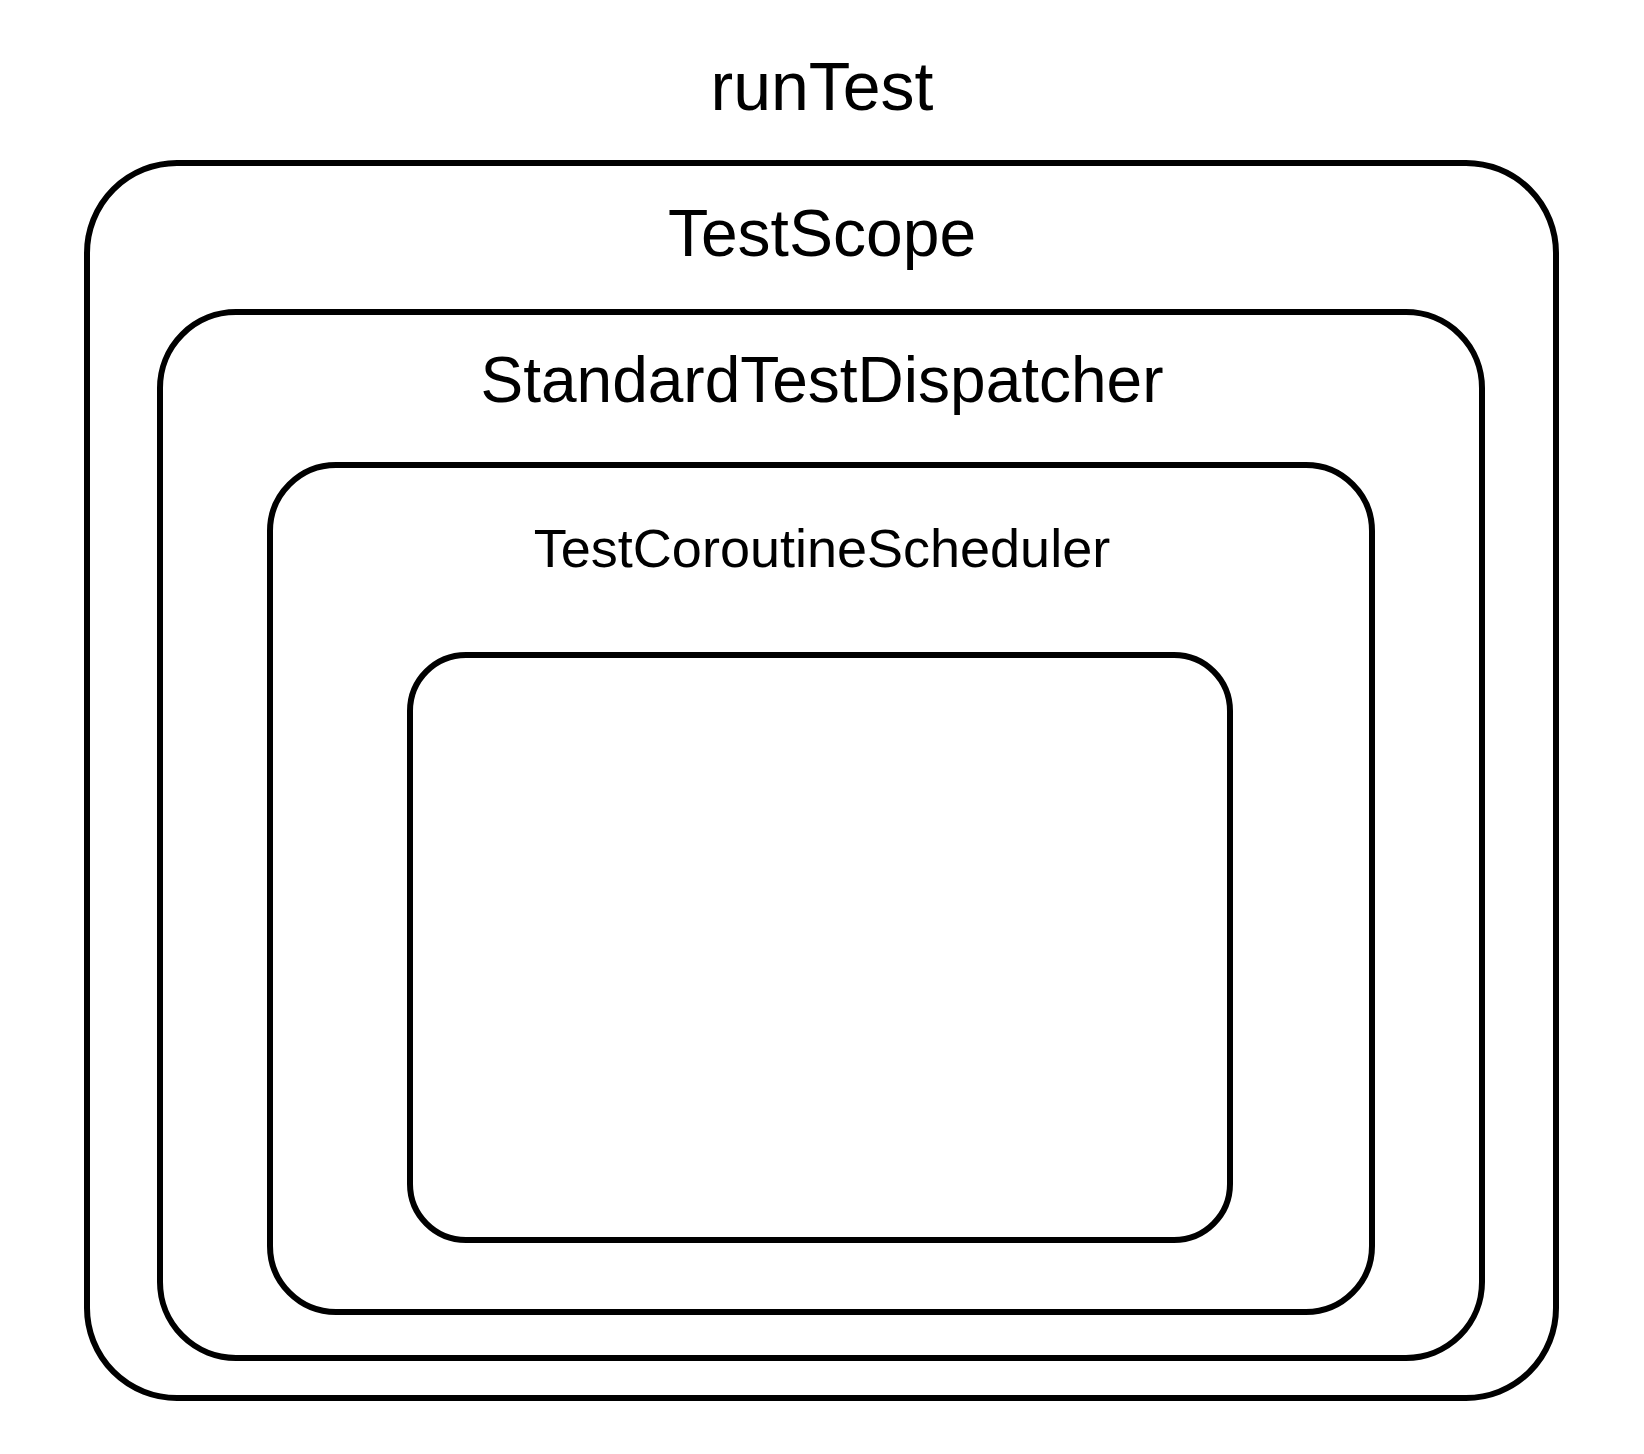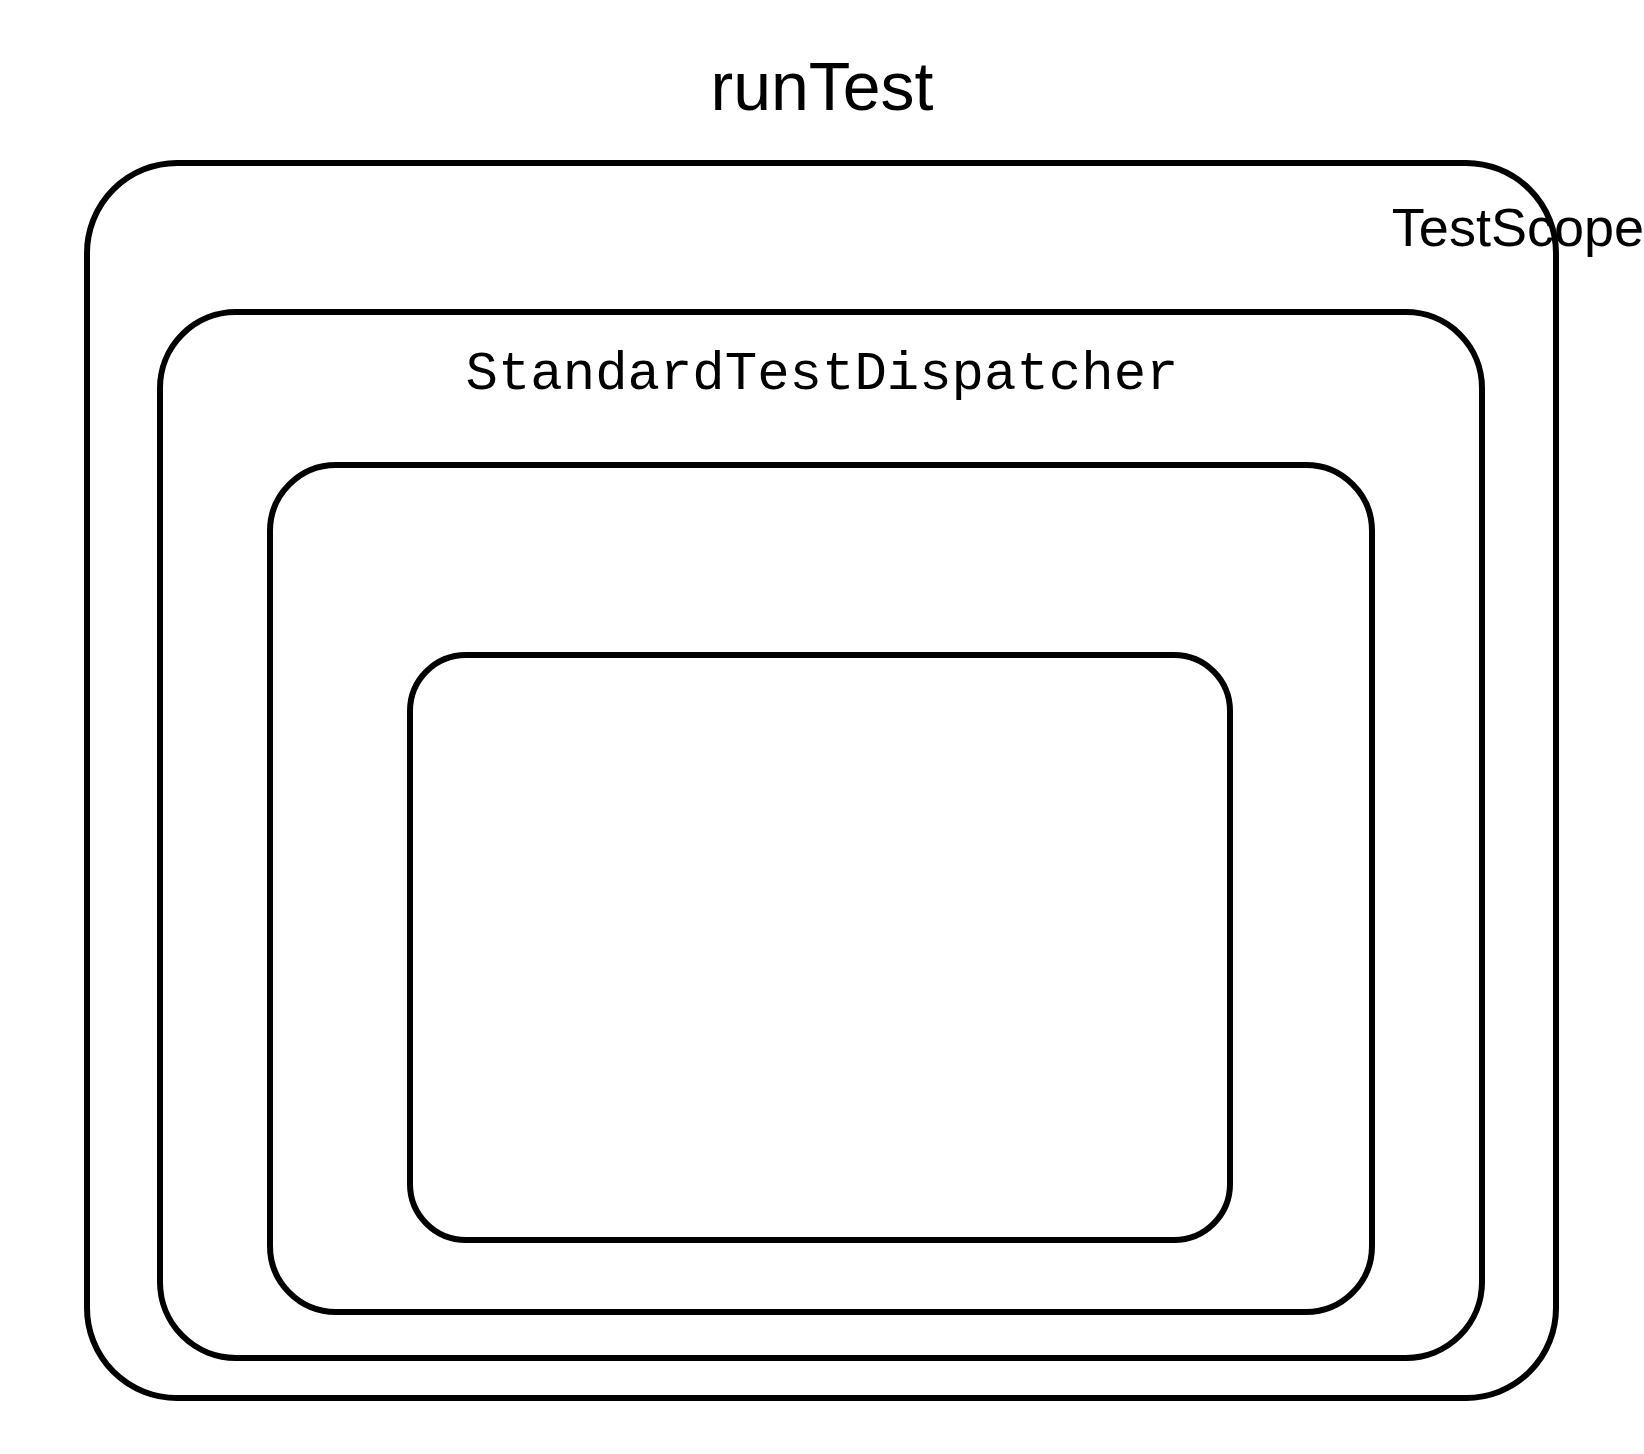--- a/index.html
+++ b/index.html
@@ -41,29 +41,27 @@
   #label-runtest {
     left: 0;
     right: 0;
     top: 52px;
     font-size: 68px;
   }
   #label-testscope {
     left: 0;
     right: 0;
     top: 200px;
-    font-size: 54px;
-    text-align: right;
+    font-size: 66px;
   }
   #label-dispatcher {
     left: 0;
     right: 0;
     top: 348px;
-    font-size: 54px;
-    font-family: Liberation Mono, monospace;
+    font-size: 64px;
   }
   #label-scheduler {
     left: 0;
     right: 0;
     top: 521px;
     font-size: 54px;
   }
 </style>
 </head>
 <body>
@@ -76,14 +74,15 @@
     <rect class="box-rect" x="270" y="465" width="1102" height="847" rx="66" ry="66"></rect>
     <rect class="box-rect" x="410" y="655" width="820" height="585" rx="56" ry="56"></rect>
   </svg>
 
   <div class="layer-label" id="label-runtest">runTest</div>
 
   <div class="layer-label" id="label-testscope">TestScope</div>
 
   <div class="layer-label" id="label-dispatcher">StandardTestDispatcher</div>
 
+  <div class="layer-label" id="label-scheduler">TestCoroutineScheduler</div>
 
 </div>
 
 </body></html>

